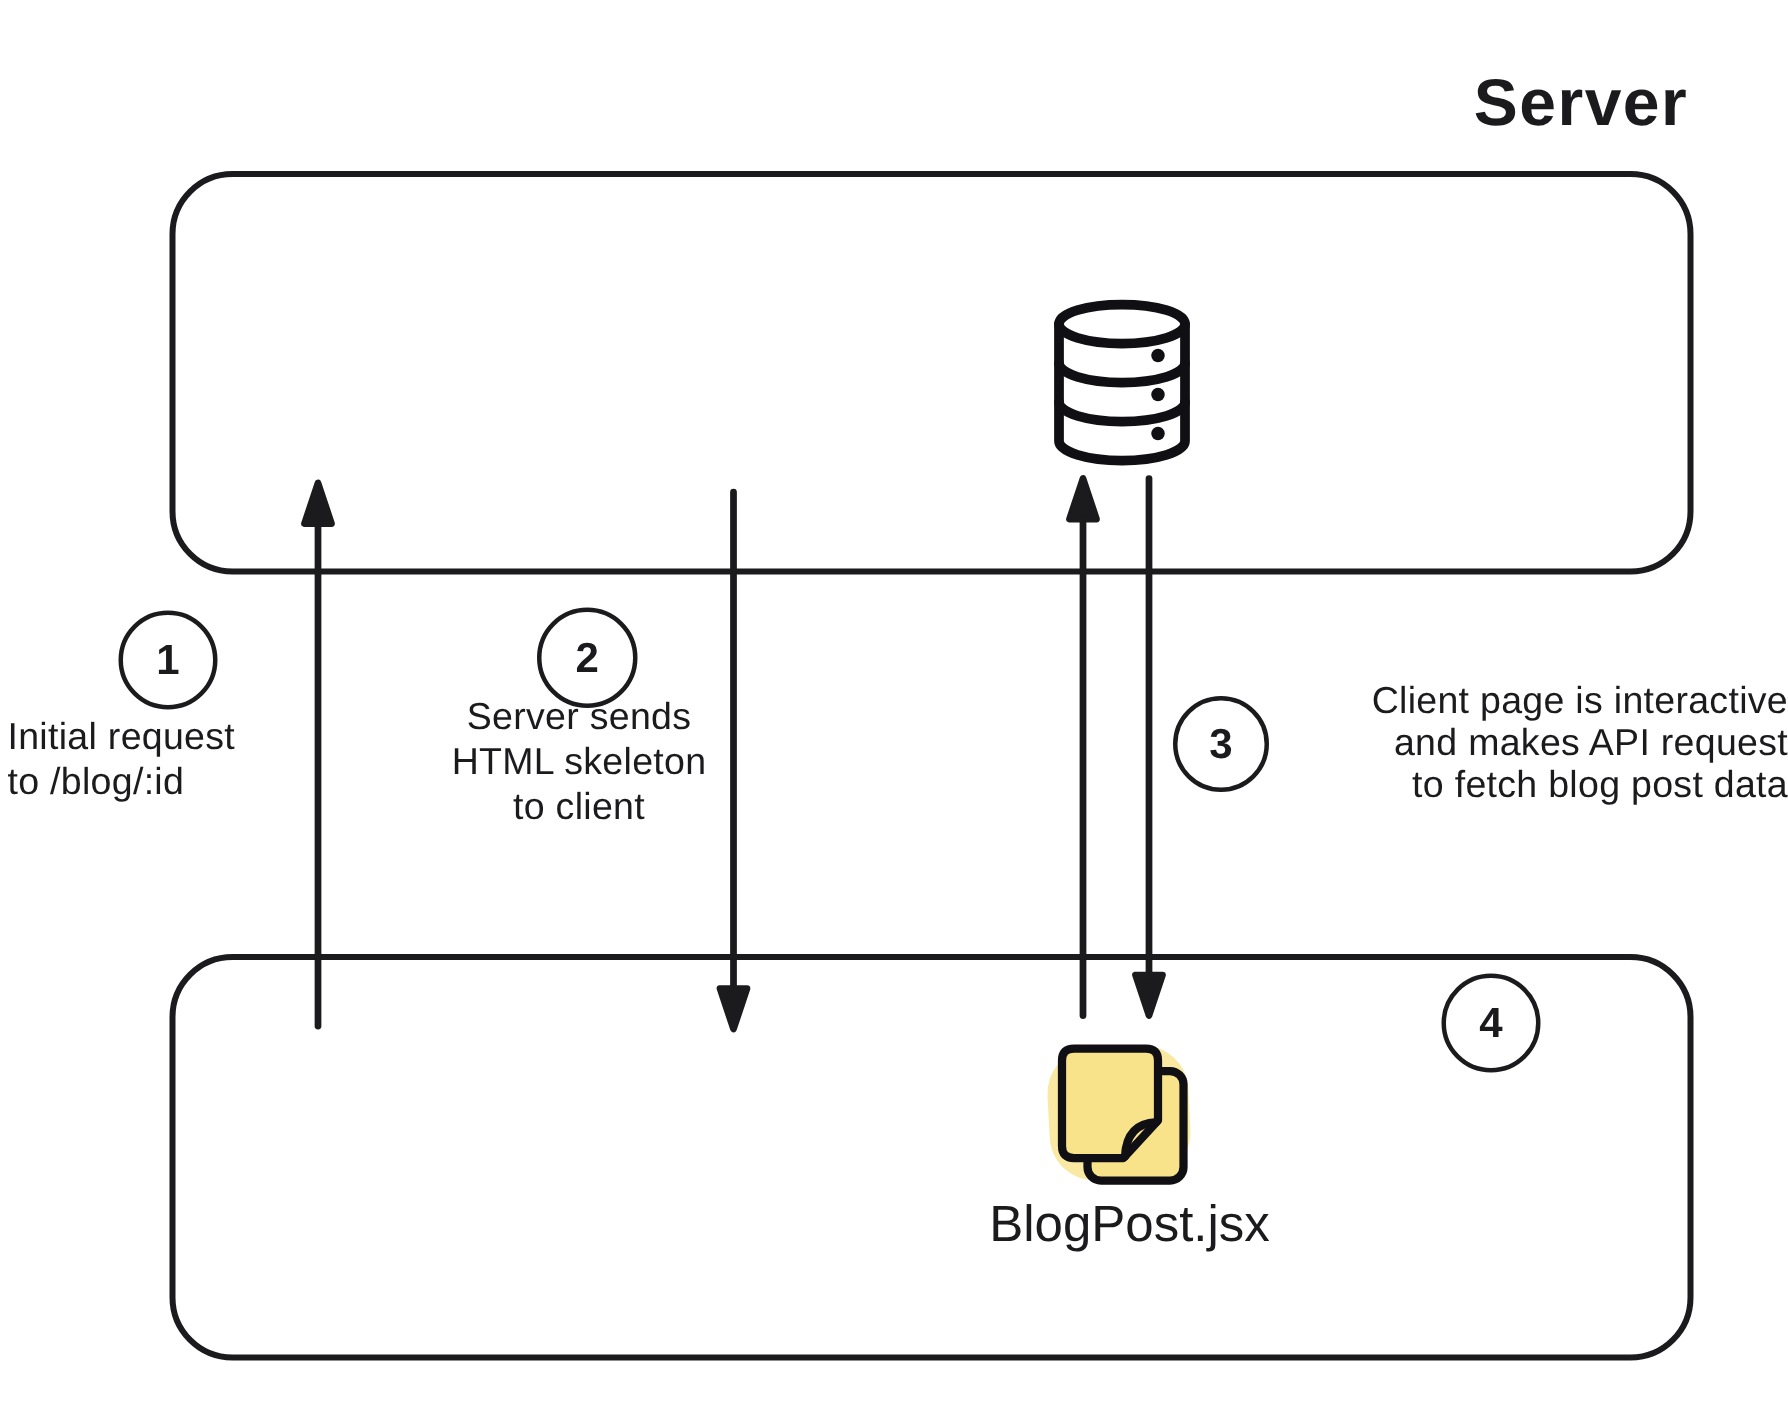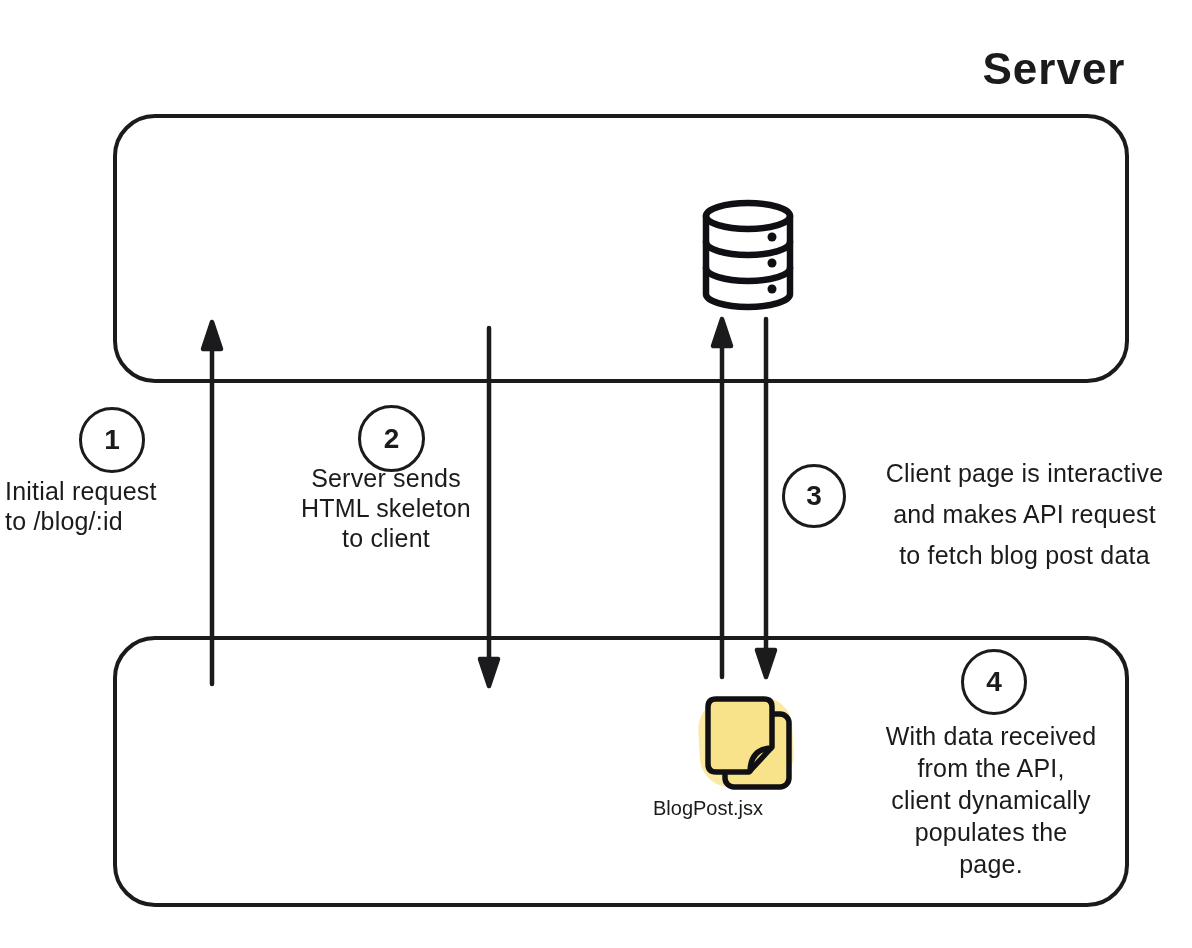--- a/index.html
+++ b/index.html
@@ -26,25 +26,25 @@
   .badge.b1{left:79px;top:371px;width:60px;height:60px;}
   .badge.b2{left:358px;top:369px;width:61px;height:61px;}
   .badge.b3{left:782px;top:428px;width:58px;height:58px;}
   .badge.b4{left:961px;top:613px;width:60px;height:60px;}
   .note{
     position:absolute;font-size:25px;font-weight:500;line-height:30px;
     white-space:pre-line;letter-spacing:0.2px;
   }
   .note.n1{left:5px;top:440px;width:200px;text-align:left;}
   .note.n2{left:283px;top:427px;width:206px;text-align:center;}
-  .note.n3{left:857px;top:417px;width:335px;text-align:center;line-height:41px;}
+  .note.n3{left:857px;top:417px;width:335px;text-align:right;line-height:28px;}
   .note.n4{left:860px;top:684px;width:262px;text-align:center;line-height:32px;}
   .file-label{
-    position:absolute;left:653px;top:761px;width:200px;text-align:left;
-    font-size:20px;font-weight:500;
+    position:absolute;left:653px;top:761px;width:200px;text-align:center;
+    font-size:34px;font-weight:500;
   }
   svg.overlay{position:absolute;left:0;top:0;}
 </style>
 </head>
 <body>
 
 <div class="canvas">
 
   <div class="box server"></div>
   <div class="box client"></div>
@@ -99,21 +99,16 @@
   <div class="badge b4">4</div>
 
   <div class="note n1">Initial request
 to /blog/:id</div>
   <div class="note n2">Server sends
 HTML skeleton
 to client</div>
   <div class="note n3">Client page is interactive
 and makes API request
 to fetch blog post data</div>
-  <div class="note n4">With data received
-from the API,
-client dynamically
-populates the
-page.</div>
 
   <div class="file-label">BlogPost.jsx</div>
 
 </div>
 
 </body></html>

